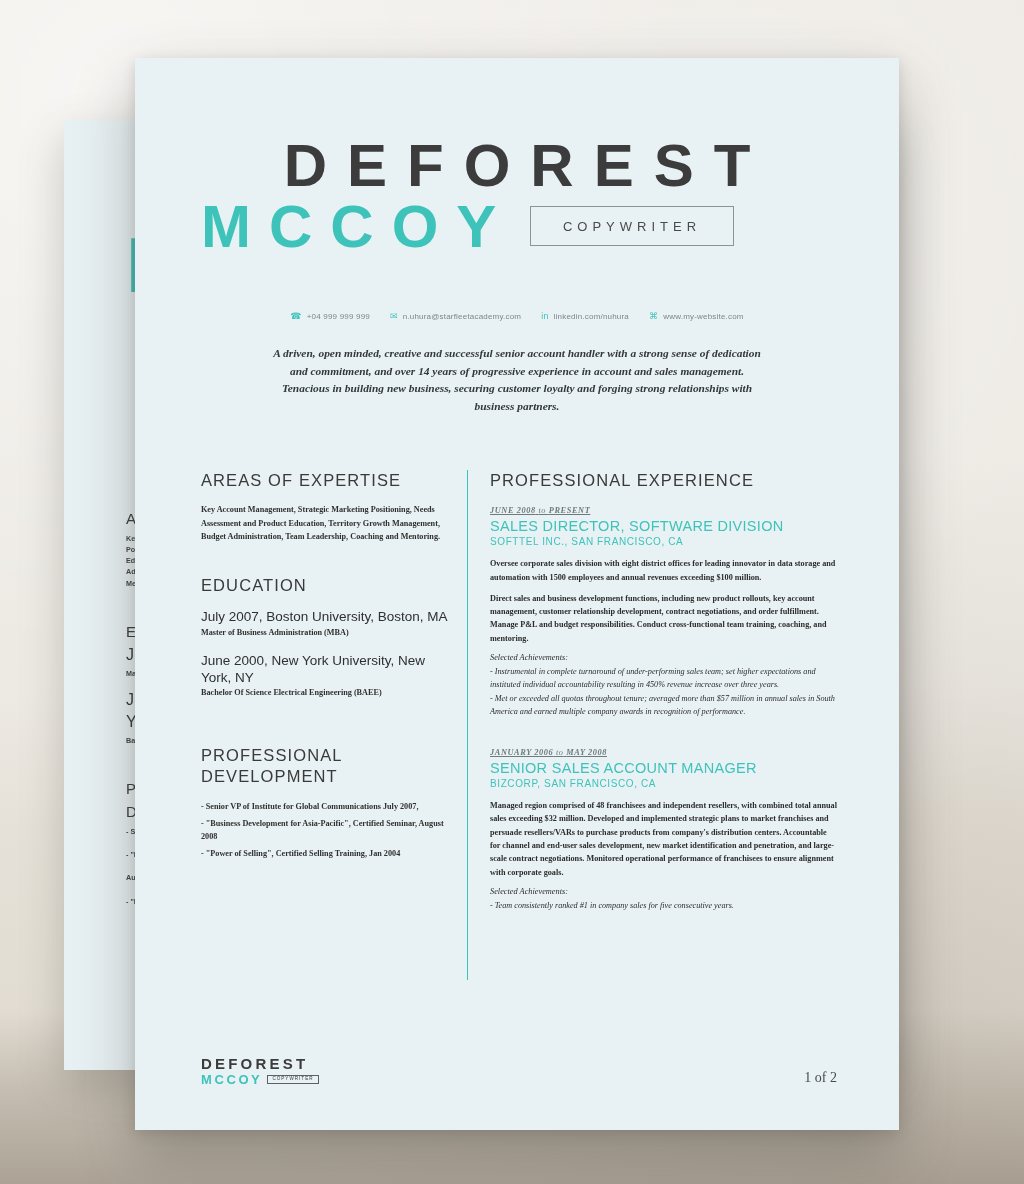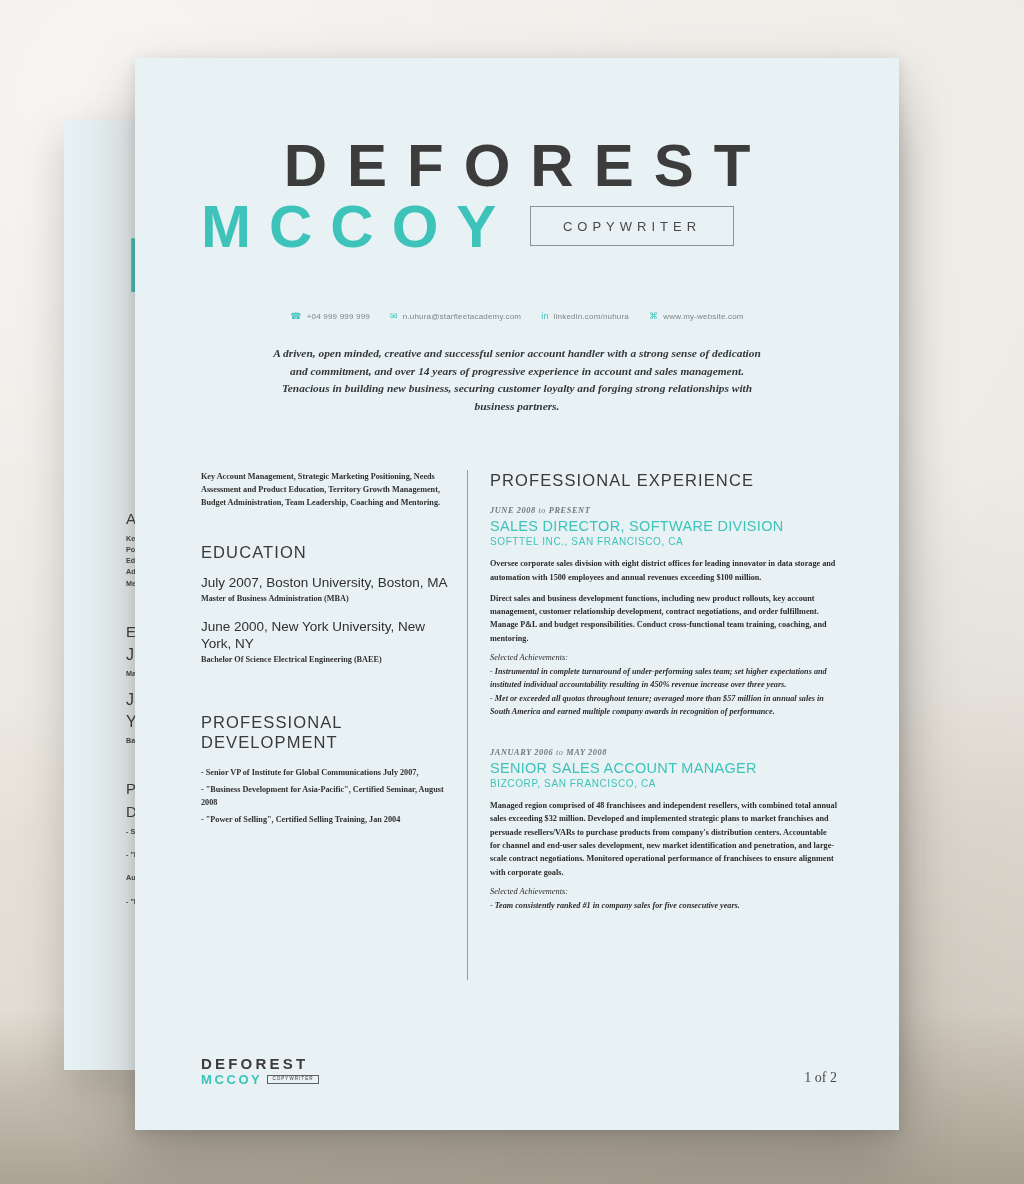--- a/index.html
+++ b/index.html
@@ -245,20 +245,21 @@
   }
 
   .job { margin-bottom: 30px; }
   .job-date {
     font-family: "Liberation Serif", serif;
     font-style: italic;
     font-size: 8.3px;
     color: #6e7a7c;
     letter-spacing: 0.6px;
     margin: 0 0 3px 0;
+    text-decoration: underline;
   }
   .job-date b { font-weight: bold; }
   .job-title {
     font-size: 14.5px;
     letter-spacing: 0.3px;
     color: #3ec3bb;
     margin: 0 0 2px 0;
     font-weight: 400;
   }
   .job-co {
@@ -282,21 +283,20 @@
     color: #2d2d2d;
     margin: 0 0 3px 0;
   }
   .ach-p {
     font-family: "Liberation Serif", serif;
     font-style: italic;
     font-size: 8.2px;
     line-height: 1.62;
     color: #2d2d2d;
     margin: 0;
-    font-weight: bold;
   }
 
   .footer {
     position: absolute;
     left: 0; right: 0;
     bottom: 44px;
     padding: 0 62px 0 66px;
     display: flex;
     align-items: flex-end;
     justify-content: space-between;
@@ -415,20 +415,21 @@
       <span class="ic">⌘</span>
       <span>www.my-website.com</span>
     </div>
   </div>
 
   <div class="summary">A driven, open minded, creative and successful senior account handler with a strong sense of dedication and commitment, and over 14 years of progressive experience in account and sales management. Tenacious in building new business, securing customer loyalty and forging strong relationships with business partners.</div>
 
   <div class="body-cols">
 
     <div class="col-left">
+      <h2 class="sec-title">AREAS OF EXPERTISE</h2>
       <p class="kw">Key Account Management, Strategic Marketing Positioning, Needs Assessment and Product Education, Territory Growth Management, Budget Administration, Team Leadership, Coaching and Mentoring.</p>
 
       <div class="sec-gap"></div>
 
       <h2 class="sec-title">EDUCATION</h2>
       <p class="edu-line">July 2007, Boston University, Boston, MA</p>
       <p class="edu-sub">Master of Business Administration (MBA)</p>
       <p class="edu-line">June 2000, New York University, New York, NY</p>
       <p class="edu-sub">Bachelor Of Science Electrical Engineering (BAEE)</p>
 

